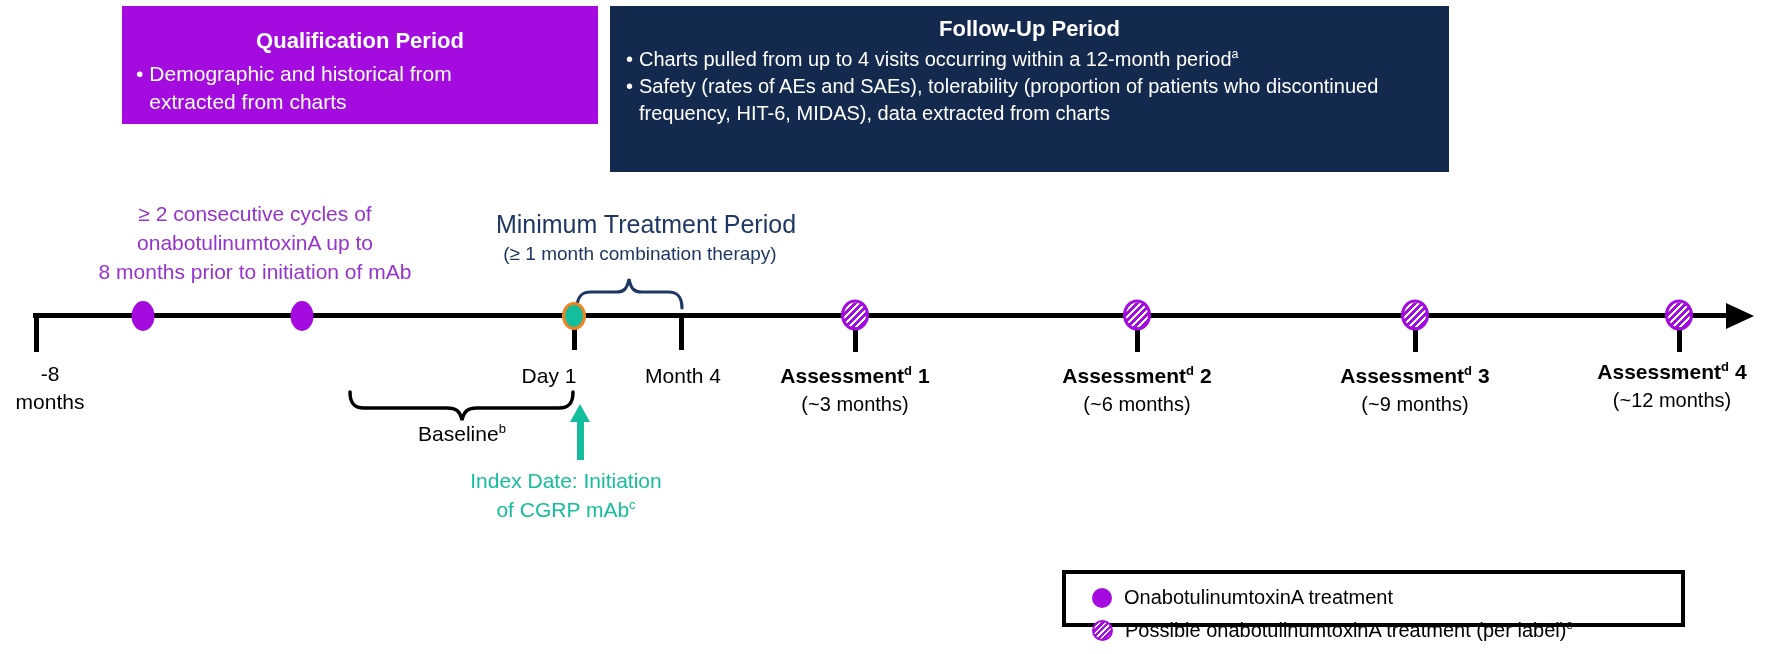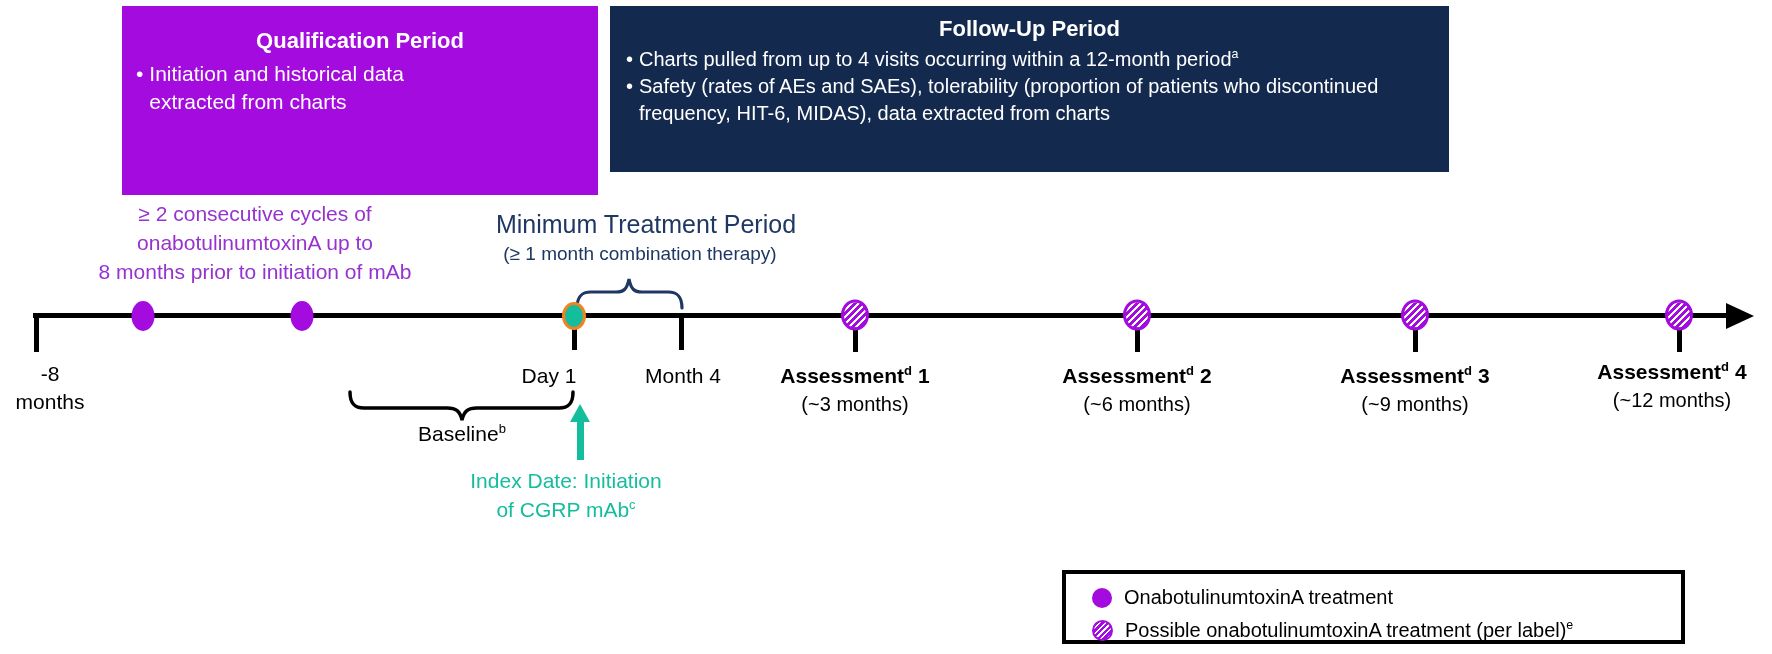--- a/index.html
+++ b/index.html
@@ -2,21 +2,21 @@
 <html style="--purple: #A30BDF; --navy: #14294E; --teal: #14BD9C; --orange: #F58220; --purple_text: #9633CE; --heading_navy: #1F3863;"><head>
 <meta charset="utf-8">
 <style>
   html,body { margin:0; padding:0; background:#fff; }
   .canvas {
     position:relative; width:1772px; height:654px; background:#ffffff;
     font-family:"Liberation Sans", sans-serif; overflow:hidden; color:#000;
   }
   
   .period-box { position:absolute; box-sizing:border-box; color:#fff; }
-  .qual-box { left:122px; top:6px; width:476px; height:189px; background:var(--purple,#A30BDF); padding:22px 14px 0 14px; }
+  .qual-box { left:122px; top:6px; width:476px; height:118px; background:var(--purple,#A30BDF); padding:22px 14px 0 14px; }
   .fup-box  { left:610px; top:6px; width:839px; height:166px; background:var(--navy,#14294E); padding:10px 16px 0 16px; }
   .box-title { font-size:22px; font-weight:bold; text-align:center; line-height:26px; }
   .qual-box .box-title { margin-bottom:6px; }
   .fup-box .box-title { margin-bottom:4px; }
   .bullet-row { display:flex; align-items:flex-start; }
   .bullet-glyph { font-size:20px; line-height:27px; margin-right:6px; flex:0 0 auto; }
   .bullet-lines { font-size:20px; line-height:27px; }
   .qual-box .bullet-glyph, .qual-box .bullet-lines { font-size:21px; line-height:28px; }
   .bullet-line { display:block; }
   .bullet-line .inline { display:inline; }
@@ -48,42 +48,42 @@
   .tl-label { position:absolute; transform:translateX(-50%); text-align:center; font-size:21px; line-height:28px; white-space:nowrap; }
   .lbl-start { left:50px; top:360px; }
   .lbl-day1 { left:549px; top:362px; }
   .lbl-month1 { left:683px; top:362px; }
   .assess-name { font-weight:bold; }
   .assess-num { margin-left:6px; }
   .assess-time { font-weight:normal; font-size:20px; }
   .lbl-baseline { left:462px; top:420px; font-size:21px; }
   .lbl-index { left:566px; top:466px; color:var(--teal,#14BD9C); font-size:21px; line-height:29px; }
   
-  .legend-box { position:absolute; left:1062px; top:570px; width:623px; height:74px; box-sizing:border-box;
+  .legend-box { position:absolute; left:1062px; top:570px; width:623px; height:57px; box-sizing:border-box;
     border:4px solid #000; background:#fff; padding:7px 4px 0 26px; }
   .legend-row { display:flex; align-items:center; height:33px; }
   .legend-dot { flex:0 0 auto; border-radius:50%; margin-right:12px; box-sizing:border-box; }
   .legend-dot-solid { width:20px; height:20px; background:var(--purple,#A30BDF); }
   .legend-dot-hatched { width:21px; height:21px; border:2px solid var(--purple,#A30BDF);
     background:repeating-linear-gradient(135deg,#ffffff 0px,#ffffff 1.5px,var(--purple,#A30BDF) 1.5px,var(--purple,#A30BDF) 4px); }
   .legend-text { font-size:20px; white-space:nowrap; }
   
   .overlay { position:absolute; left:0; top:0; pointer-events:none; }
 </style>
 </head>
 <body>
 
 <div class="canvas">
 
   <div class="period-box qual-box">
     <div class="box-title">Qualification Period</div>
     <div class="bullet-row">
       <span class="bullet-glyph">•</span>
       <span class="bullet-lines">
-        <span class="bullet-line">Initiation and historical data</span>
+        <span class="bullet-line">Demographic and historical from</span>
         <span class="bullet-line">extracted from charts</span>
       </span>
     </div>
   </div>
 
   <div class="period-box fup-box">
     <div class="box-title">Follow-Up Period</div>
     <div class="bullet-row">
       <span class="bullet-glyph">•</span>
       <span class="bullet-lines">

